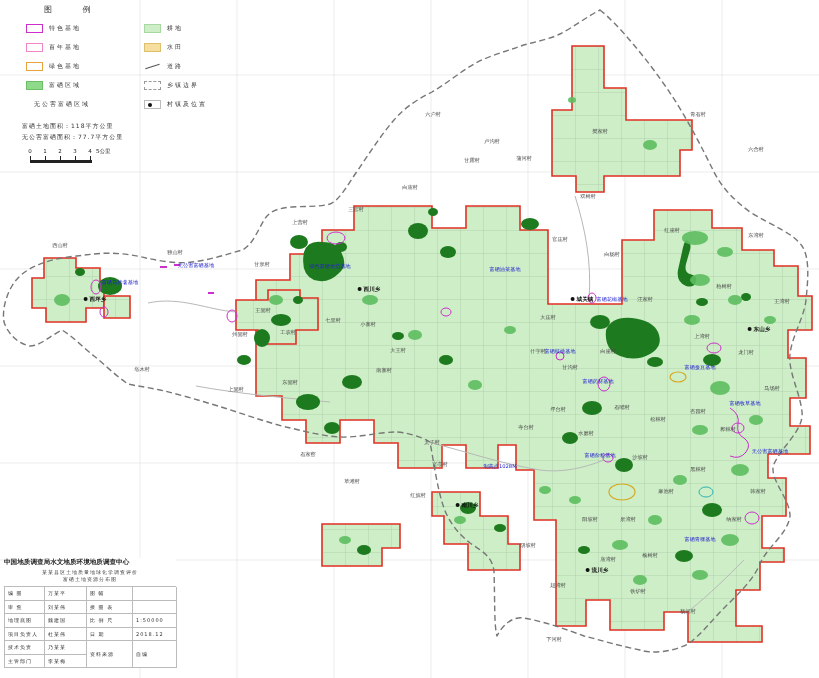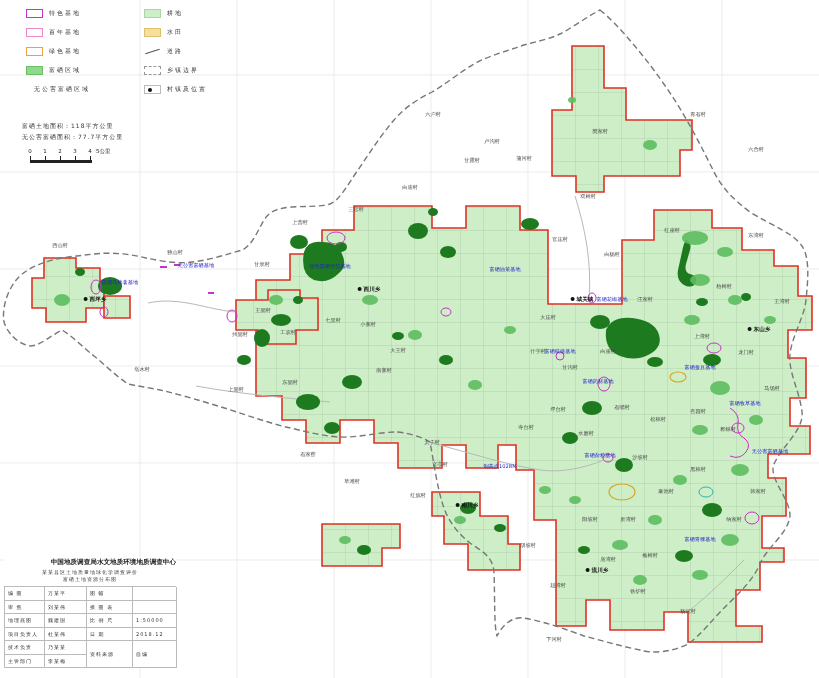--- a/index.html
+++ b/index.html
@@ -53,21 +53,21 @@
   #stats{position:absolute;left:22px;top:120px;z-index:5;}
   #stats div{font-size:6px;color:#333;letter-spacing:1px;line-height:11px;}
   #scalebar{position:absolute;left:30px;top:150px;width:110px;height:18px;z-index:5;}
   #sb-bar{position:absolute;left:0;top:10px;width:62px;height:2.6px;background:#222;}
   .sb-tick{position:absolute;top:6px;width:1px;height:5px;background:#222;}
   .sb-num{position:absolute;top:-2px;font-size:5.5px;color:#222;transform:translateX(-50%);}
   #sb-unit{position:absolute;top:-2px;left:66px;font-size:5.5px;color:#222;white-space:nowrap;}
 
   
   #titleblock{position:absolute;left:4px;top:558px;width:172px;background:#fff;z-index:5;}
-  #tb-org{font-size:6.6px;font-weight:bold;color:#222;text-align:right;line-height:9px;margin-bottom:2px;}
+  #tb-org{font-size:6.6px;font-weight:bold;color:#222;text-align:left;line-height:9px;margin-bottom:2px;}
   .tb-sub{font-size:5px;color:#444;text-align:center;line-height:7px;letter-spacing:1px;}
   #tb-table{display:grid;grid-template-columns:40px 42px 46px 44px;grid-auto-rows:13.5px;margin-top:3px;border-top:1px solid #bbb;border-left:1px solid #bbb;}
   .tb-cell{border-right:1px solid #bbb;border-bottom:1px solid #bbb;font-size:5px;color:#333;display:flex;align-items:center;padding-left:3px;letter-spacing:1px;overflow:hidden;white-space:nowrap;}
 </style>
 </head>
 <body>
 
 <div id="stage">
 
   
@@ -297,20 +297,21 @@
         <text x="500" y="468" class="bl">制高点1028M</text>
         <text x="700" y="369" class="bl">富硒蚕豆基地</text>
         <text x="745" y="405" class="bl">富硒牧草基地</text>
         <text x="700" y="541" class="bl">富硒青稞基地</text>
         <text x="770" y="453" class="bl">无公害富硒基地</text>
       </g>
   </svg>
 
   
   <div id="legend">
+    <div class="lg-title">图 例</div>
     <div id="legend-cols">
       <div class="lg-col left" id="legend-left">
           <div class="lg-row">
             <span class="sw sw-outline-magenta"></span>
             <span class="lg-label">特色基地</span>
           </div>
           <div class="lg-row">
             <span class="sw sw-outline-pink"></span>
             <span class="lg-label">百年基地</span>
           </div>

